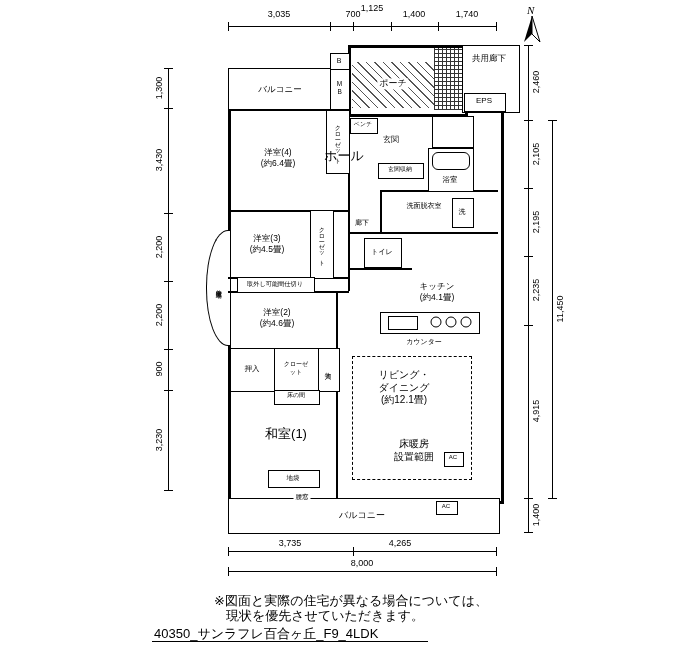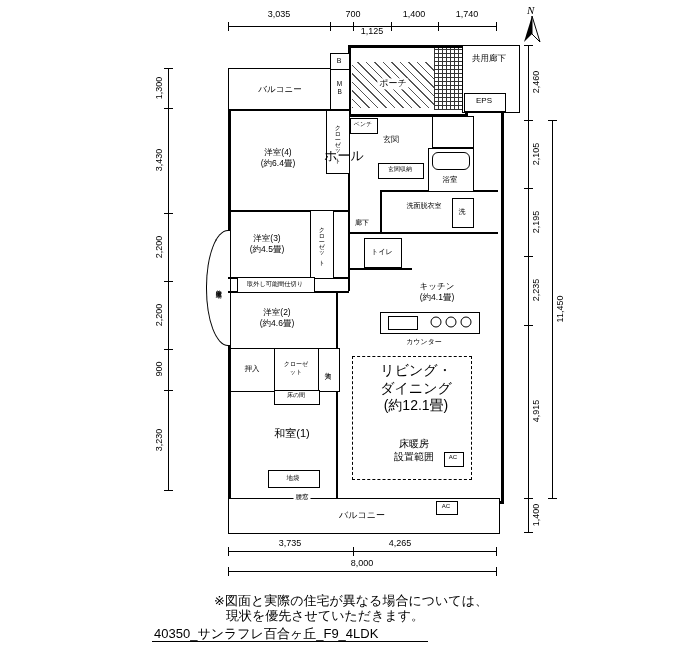--- a/index.html
+++ b/index.html
@@ -90,22 +90,22 @@
   <div class="lbl" style="left:339px;top:61px;font-size:7px">B</div>
   <div class="lbl v" style="left:339px;top:88px;font-size:6.5px">MB</div>
   <div class="lbl v" style="left:218px;top:287px;font-size:6px">室外機置場</div>
 
   <div class="lbl ml" style="left:278px;top:158px;font-size:8.5px">洋室(4)
 (約6.4畳)</div>
   <div class="lbl ml" style="left:267px;top:244px;font-size:8.5px">洋室(3)
 (約4.5畳)</div>
   <div class="lbl ml" style="left:277px;top:318px;font-size:8.5px">洋室(2)
 (約4.6畳)</div>
-  <div class="lbl" style="left:292px;top:434px;font-size:11px">和室(1)</div>
-  <div class="lbl ml" style="left:416px;top:388px;font-size:14px">リビング・
+  <div class="lbl" style="left:286px;top:434px;font-size:13px">和室(1)</div>
+  <div class="lbl ml" style="left:404px;top:388px;font-size:10px">リビング・
 ダイニング
 (約12.1畳)</div>
   <div class="lbl ml" style="left:437px;top:292px;font-size:8.5px">キッチン
 (約4.1畳)</div>
 
   <div class="lbl" style="left:391px;top:140px;font-size:8px">玄関</div>
   <div class="lbl" style="left:344px;top:156px;font-size:13px">ホール</div>
   <div class="lbl" style="left:363px;top:125px;font-size:6px">ベンチ</div>
   <div class="lbl" style="left:400px;top:170px;font-size:6px">玄関収納</div>
 
@@ -134,21 +134,21 @@
 
   <div class="dlh" style="left:228px;top:26px;width:268px"></div>
   <div class="tkv" style="left:228px;top:22px"></div>
   <div class="tkv" style="left:330px;top:22px"></div>
   <div class="tkv" style="left:353px;top:22px"></div>
   <div class="tkv" style="left:391px;top:22px"></div>
   <div class="tkv" style="left:438px;top:22px"></div>
   <div class="tkv" style="left:496px;top:22px"></div>
   <div class="lbl dim" style="left:279px;top:15px">3,035</div>
   <div class="lbl dim" style="left:353px;top:15px">700</div>
-  <div class="lbl dim" style="left:372px;top:32px">1,125</div>
+  <div class="lbl dim" style="left:372px;top:9px">1,125</div>
   <div class="lbl dim" style="left:414px;top:15px">1,400</div>
   <div class="lbl dim" style="left:467px;top:15px">1,740</div>
 
   <div class="dlh" style="left:228px;top:551px;width:268px"></div>
   <div class="tkv" style="left:228px;top:547px"></div>
   <div class="tkv" style="left:353px;top:547px"></div>
   <div class="tkv" style="left:496px;top:547px"></div>
   <div class="lbl dim" style="left:290px;top:544px">3,735</div>
   <div class="lbl dim" style="left:400px;top:544px">4,265</div>
   <div class="dlh" style="left:228px;top:571px;width:268px"></div>

